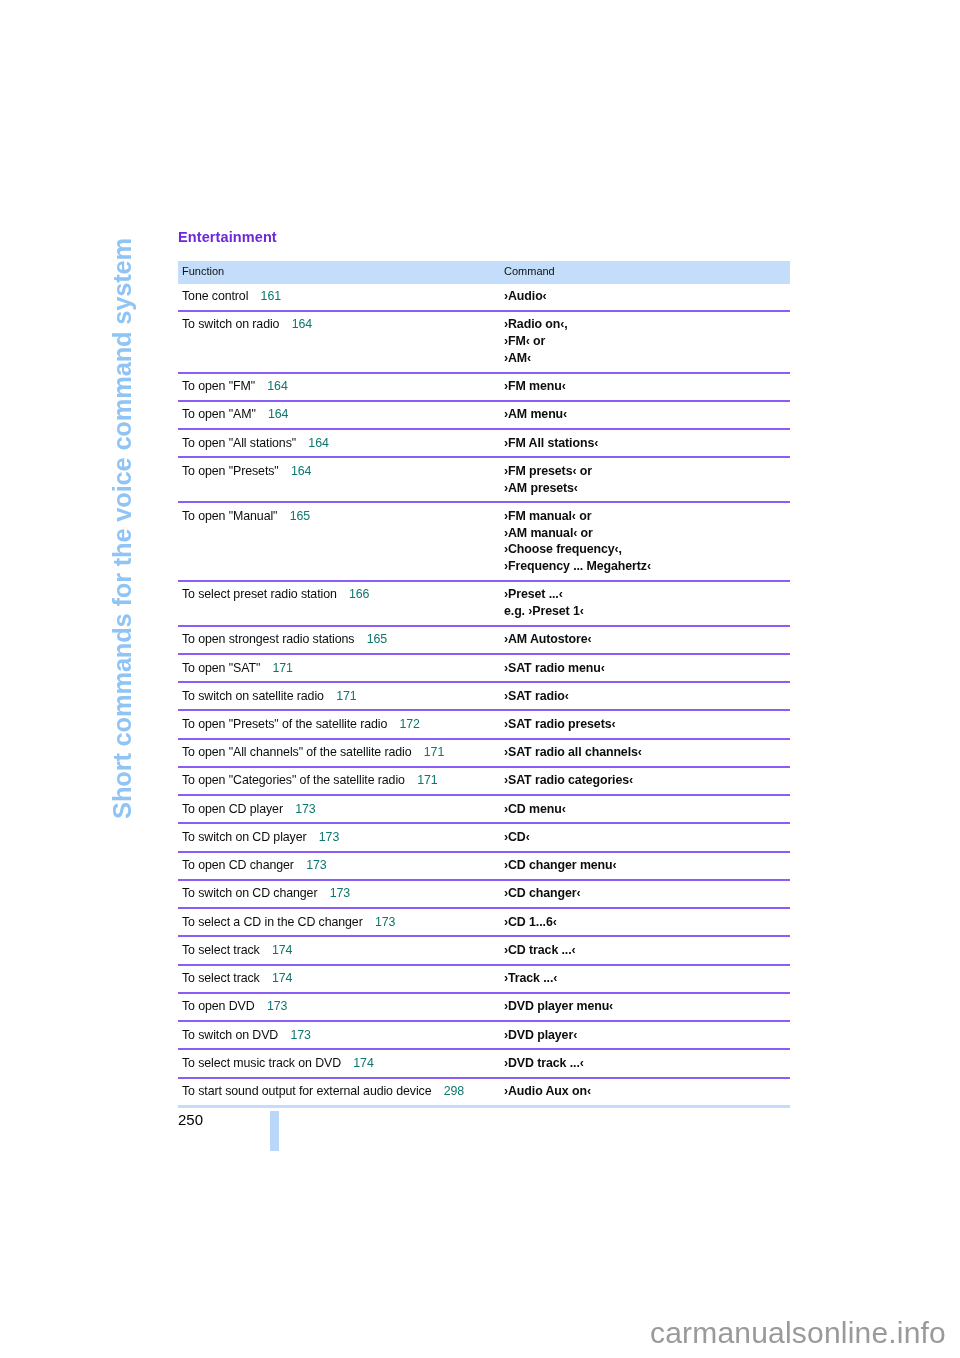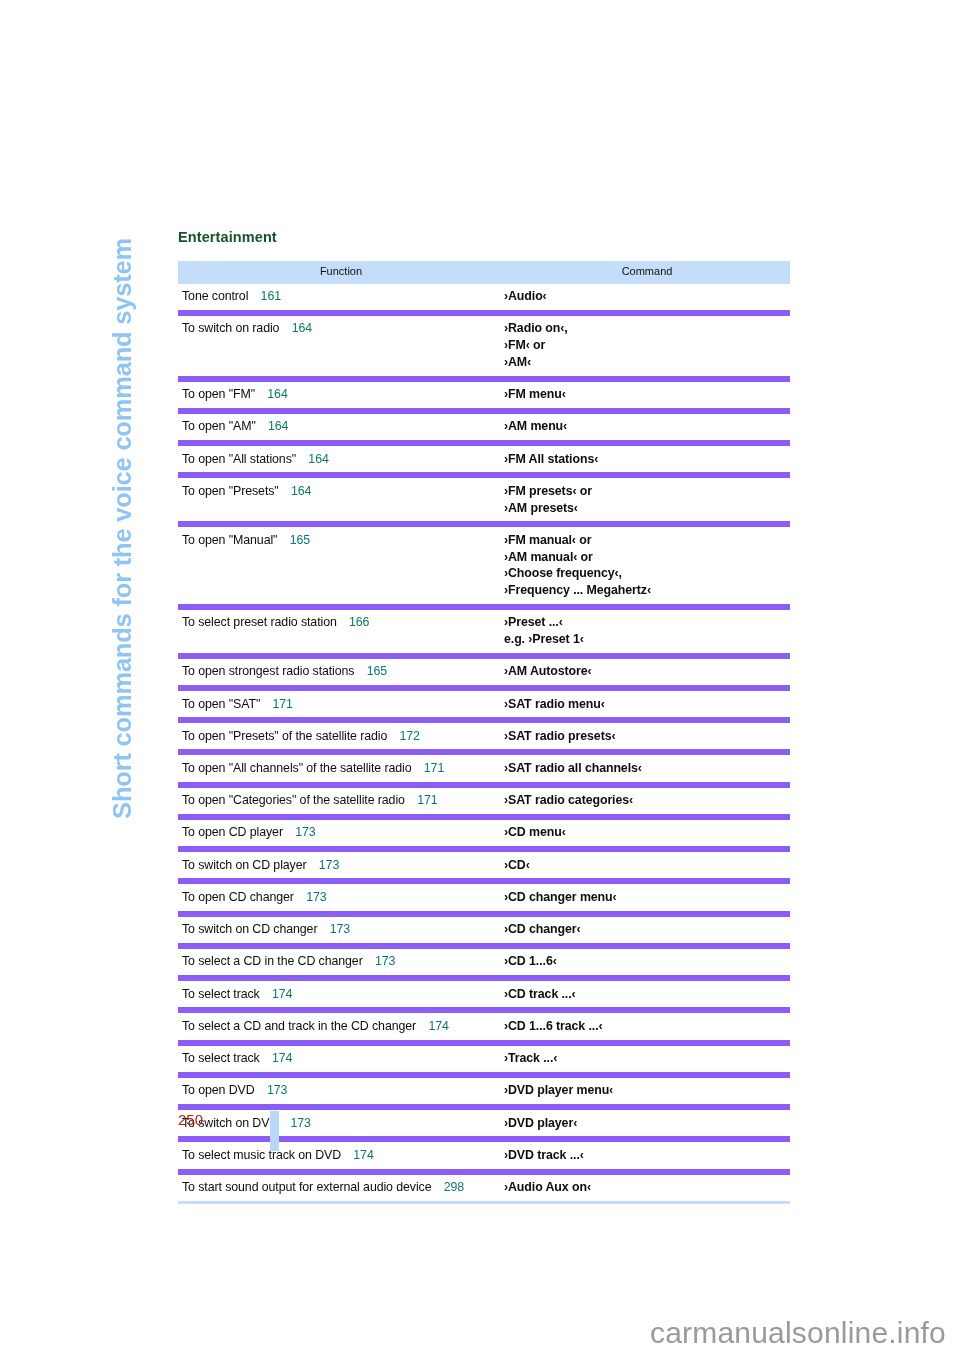--- a/index.html
+++ b/index.html
@@ -43,49 +43,49 @@
     top: 0;
     width: 612px;
   }
 
   #section-heading {
     position: absolute;
     left: 0;
     top: 229px;
     font-size: 14.5px;
     font-weight: bold;
-    color: #14532d;
+    color: #6d28d9;
     letter-spacing: 0.1px;
   }
 
   
   #command-table {
     position: absolute;
     left: 0;
     top: 261px;
     width: 612px;
     border-collapse: collapse;
     table-layout: fixed;
   }
   #command-table col.c-fn { width: 322px; }
   #command-table col.c-cmd { width: 290px; }
 
   #command-table thead th {
     background: #c3ddfa;
-    text-align: center;
+    text-align: left;
     font-size: 11px;
     font-weight: normal;
     color: #101010;
     padding: 4px 0 5px 4px;
     vertical-align: top;
     line-height: 1.25;
   }
 
   #command-table tbody td {
-    border-top: 6px solid #8b5cf6;
+    border-top: 2px solid #8b5cf6;
     font-size: 12.4px;
     color: #0d0d0d;
     padding: 4.5px 0 5px 4px;
     vertical-align: top;
     line-height: 1.35;
     letter-spacing: -0.1px;
   }
   #command-table tbody tr:first-child td { border-top: none; }
 
   #command-table tbody tr.last-row td {
@@ -105,21 +105,21 @@
     left: 178px;
     top: 1111px;
     width: 200px;
     height: 60px;
   }
   #page-number {
     position: absolute;
     left: 0;
     top: 0;
     font-size: 15px;
-    color: #b91c1c;
+    color: #000000;
   }
   #footer-bar {
     position: absolute;
     left: 92px;
     top: 0px;
     width: 9px;
     height: 40px;
     background: #b9d8f9;
   }
 
@@ -217,20 +217,26 @@
             <span class="cmd-line q">›AM Autostore‹</span>
           </td>
         </tr>
         <tr>
           <td><span>To open "SAT" </span><span class="pg">171</span></td>
           <td>
             <span class="cmd-line q">›SAT radio menu‹</span>
           </td>
         </tr>
         <tr>
+          <td><span>To switch on satellite radio </span><span class="pg">171</span></td>
+          <td>
+            <span class="cmd-line q">›SAT radio‹</span>
+          </td>
+        </tr>
+        <tr>
           <td><span>To open "Presets" of the satellite radio </span><span class="pg">172</span></td>
           <td>
             <span class="cmd-line q">›SAT radio presets‹</span>
           </td>
         </tr>
         <tr>
           <td><span>To open "All channels" of the satellite radio </span><span class="pg">171</span></td>
           <td>
             <span class="cmd-line q">›SAT radio all channels‹</span>
           </td>
@@ -268,26 +274,20 @@
         <tr>
           <td><span>To select a CD in the CD changer </span><span class="pg">173</span></td>
           <td>
             <span class="cmd-line q">›CD 1...6‹</span>
           </td>
         </tr>
         <tr>
           <td><span>To select track </span><span class="pg">174</span></td>
           <td>
             <span class="cmd-line q">›CD track ...‹</span>
-          </td>
-        </tr>
-        <tr>
-          <td><span>To select a CD and track in the CD changer </span><span class="pg">174</span></td>
-          <td>
-            <span class="cmd-line q">›CD 1...6 track ...‹</span>
           </td>
         </tr>
         <tr>
           <td><span>To select track </span><span class="pg">174</span></td>
           <td>
             <span class="cmd-line q">›Track ...‹</span>
           </td>
         </tr>
         <tr>
           <td><span>To open DVD </span><span class="pg">173</span></td>

